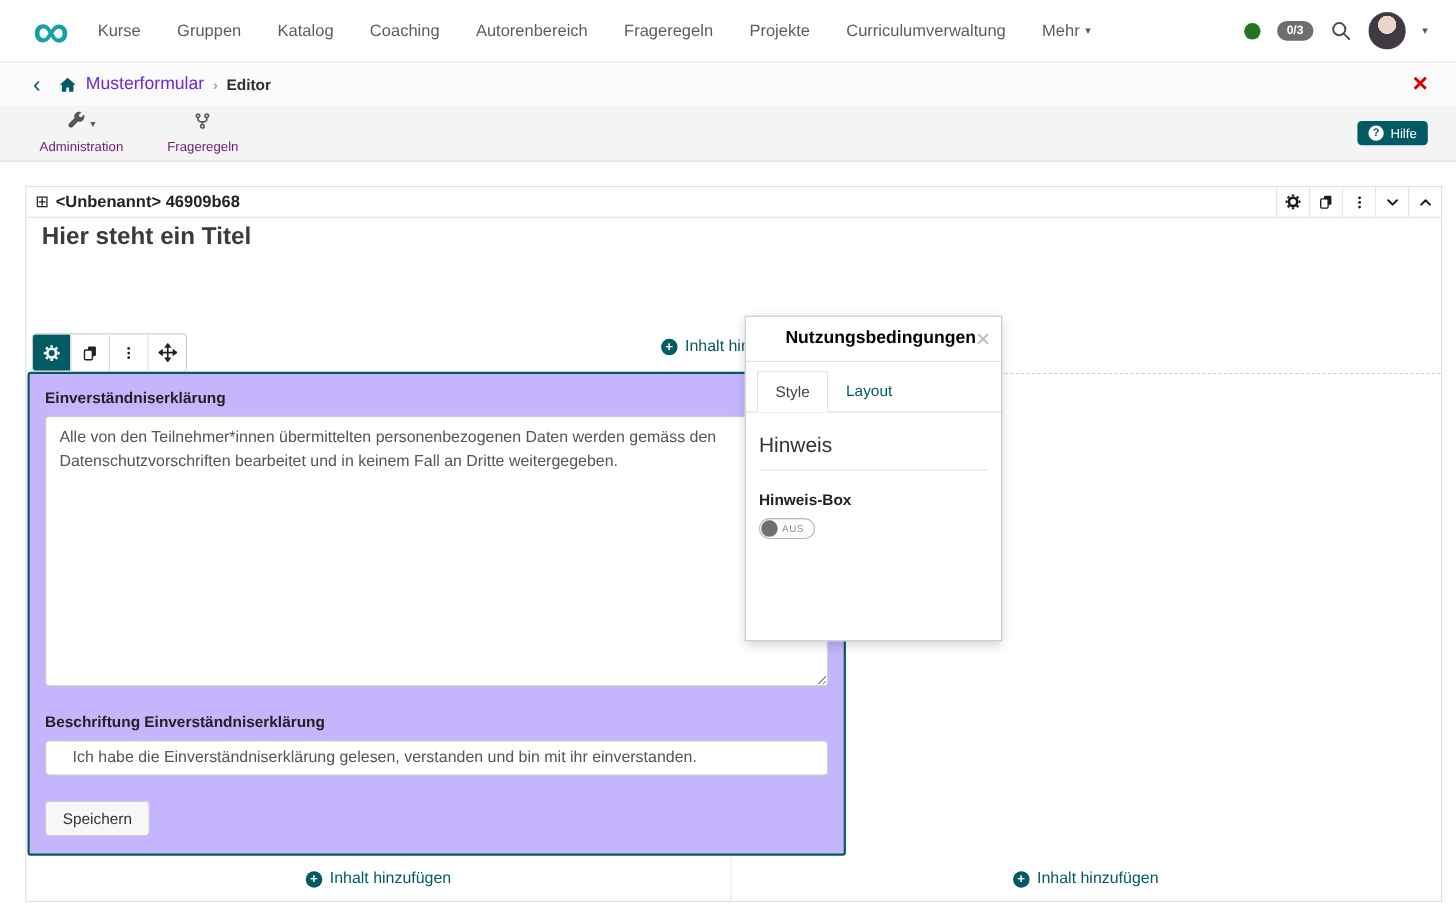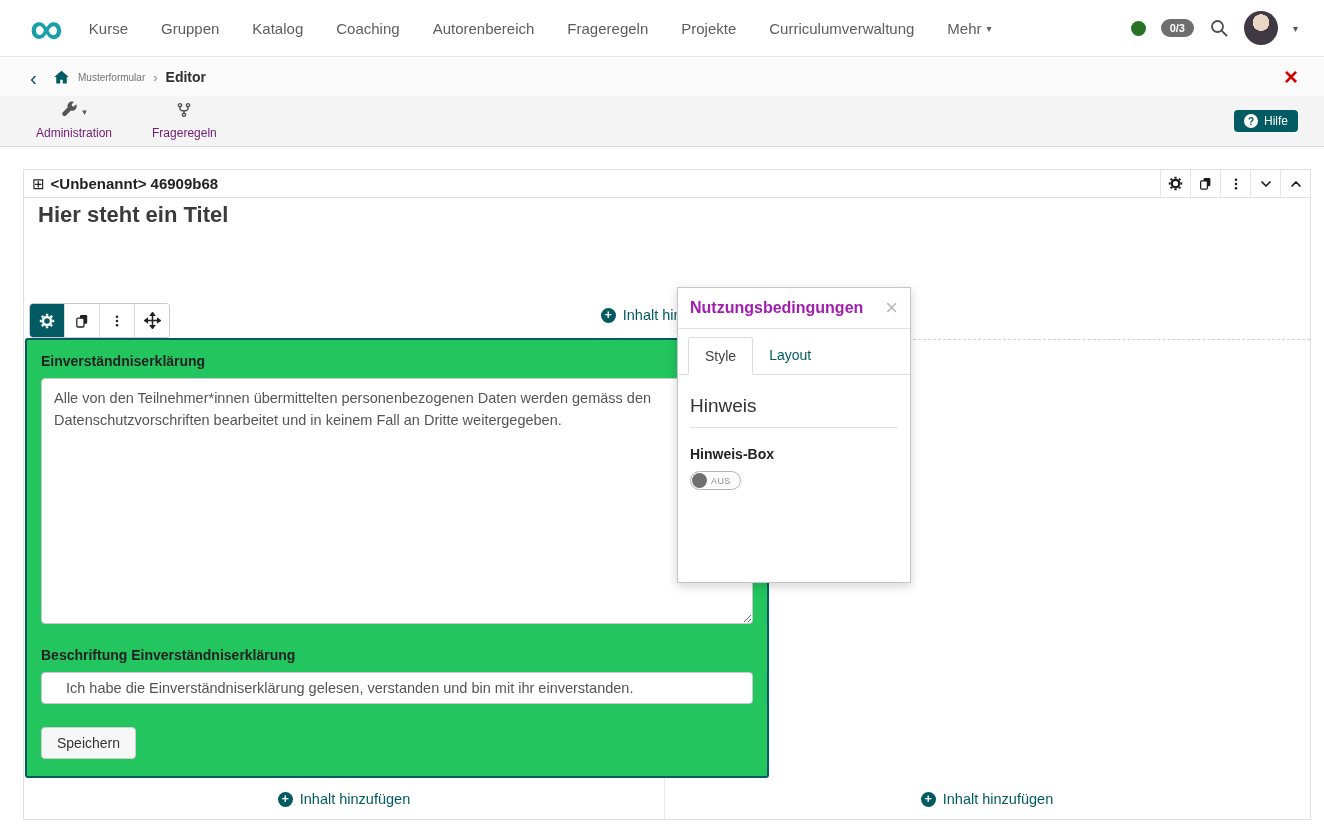--- a/index.html
+++ b/index.html
@@ -20,21 +20,21 @@
   .search-btn{color:#4d4d4d;display:flex;align-items:center;cursor:pointer;}
   .avatar{width:34px;height:34px;border-radius:50%;cursor:pointer;
           background:radial-gradient(circle at 50% 34%, #e9d6c4 0 29%, #403944 30% 100%), #cfcfcf;}
   .avatar-caret{font-size:10px;color:#555;cursor:pointer;}
 
   
   .crumb-bar{position:absolute;top:58px;left:0;right:0;height:38px;background:#fbfbfb;display:flex;
              align-items:center;padding:0 26px 0 30px;box-sizing:border-box;}
   .crumb-back{color:#025b62;font-size:21px;line-height:1;margin-right:16px;cursor:pointer;}
   .crumb-home{color:#025b62;display:flex;align-items:center;margin-right:8px;cursor:pointer;}
-  .crumb-link{color:#737373;font-size:10px;cursor:pointer;}
+  .crumb-link{color:#6d28d9;font-size:16px;cursor:pointer;}
   .crumb-sep{color:#8a8a8a;font-size:13px;margin:0 8px;}
   .crumb-current{color:#2f2f2f;font-size:14px;font-weight:700;}
   .crumb-close{margin-left:auto;color:#d60000;font-size:24px;font-weight:700;line-height:.8;cursor:pointer;}
 
   
   .tools-bar{position:absolute;top:96px;left:0;right:0;height:51px;background:#f4f4f4;
              border-bottom:1px solid #dcdcdc;display:flex;align-items:center;
              padding:0 26px 0 36px;box-sizing:border-box;}
   .tool{display:flex;flex-direction:column;align-items:center;margin-right:40px;color:#555;cursor:pointer;}
   .tool-iconrow{height:20px;display:flex;align-items:center;gap:3px;}
@@ -66,40 +66,40 @@
             font-weight:700;display:flex;align-items:center;justify-content:center;line-height:1;}
 
   .elem-toolbar{position:absolute;top:133px;left:5px;display:flex;border:1px solid #c9c9c9;
                 border-radius:4px;overflow:hidden;background:#fff;z-index:3;}
   .et-btn{width:34px;height:33px;display:flex;align-items:center;justify-content:center;background:#fff;
           border-left:1px solid #d9d9d9;color:#222;cursor:pointer;}
   .et-btn:first-child{border-left:none;}
   .et-btn.active{background:#025b62;color:#fff;}
 
   .sel-box{position:absolute;top:168px;left:1px;width:744px;height:440px;border:2px solid #025b62;
-           border-radius:3px;background:#22c55e;box-sizing:border-box;padding:10px 14px;z-index:2;}
+           border-radius:3px;background:#c4b5fd;box-sizing:border-box;padding:10px 14px;z-index:2;}
   .field-label{font-size:14px;font-weight:700;color:#222;margin:3px 0 9px;}
   .consent-ta{width:100%;height:246px;box-sizing:border-box;border:1px solid #c9c9c9;border-radius:4px;
               padding:9px 12px;font-family:"Liberation Sans",sans-serif;font-size:14.5px;line-height:1.5;
               color:#555;resize:vertical;}
   .caption-label{margin-top:19px;}
   .caption-in{width:100%;height:32px;box-sizing:border-box;border:1px solid #c9c9c9;border-radius:4px;
               padding:0 24px;font-family:"Liberation Sans",sans-serif;font-size:14.5px;color:#555;}
   .save-btn{margin-top:23px;background:#f7f7f7;border:1px solid #cfcfcf;border-radius:4px;padding:7px 15px;
             font-family:"Liberation Sans",sans-serif;font-size:14px;color:#333;cursor:pointer;}
 
   .right-col{position:absolute;top:169px;left:640px;right:0;bottom:0;border-left:1px solid #e8e8e8;
              border-top:1px dashed #cfcfcf;}
 
   
   .dialog{position:absolute;left:677px;top:287px;width:234px;height:296px;background:#fff;
           border:1px solid #c6c6c6;box-shadow:0 3px 10px rgba(0,0,0,.18);z-index:10;box-sizing:border-box;}
   .dlg-header{display:flex;align-items:center;justify-content:space-between;padding:11px 12px;
               border-bottom:1px solid #e2e2e2;}
-  .dlg-title{color:#a21caf;font-size:16px;font-weight:700;}
+  .dlg-title{color:#000000;font-size:16px;font-weight:700;margin-left:24px;}
   .dlg-close{color:#b9b9b9;font-size:22px;line-height:.8;cursor:pointer;}
   .dlg-tabs{display:flex;padding:8px 10px 0;border-bottom:1px solid #ddd;}
   .tab-active{padding:10px 16px;border:1px solid #ddd;border-bottom:1px solid #fff;margin-bottom:-1px;
               border-radius:3px 3px 0 0;font-size:14px;color:#444;background:#fff;cursor:pointer;}
   .tab-link{padding:10px 16px;font-size:14px;color:#025b62;cursor:pointer;}
   .dlg-body{padding:12px 12px;}
   .dlg-h{font-size:19px;font-weight:400;color:#333;margin:8px 0 10px;}
   .dlg-hr{border:none;border-top:1px solid #e2e2e2;margin:0 0 18px;}
   .dlg-field-label{font-size:14px;font-weight:700;color:#222;margin-bottom:9px;}
   .toggle{display:inline-flex;align-items:center;border:1px solid #b5b5b5;border-radius:10px;background:#fdfdfd;

